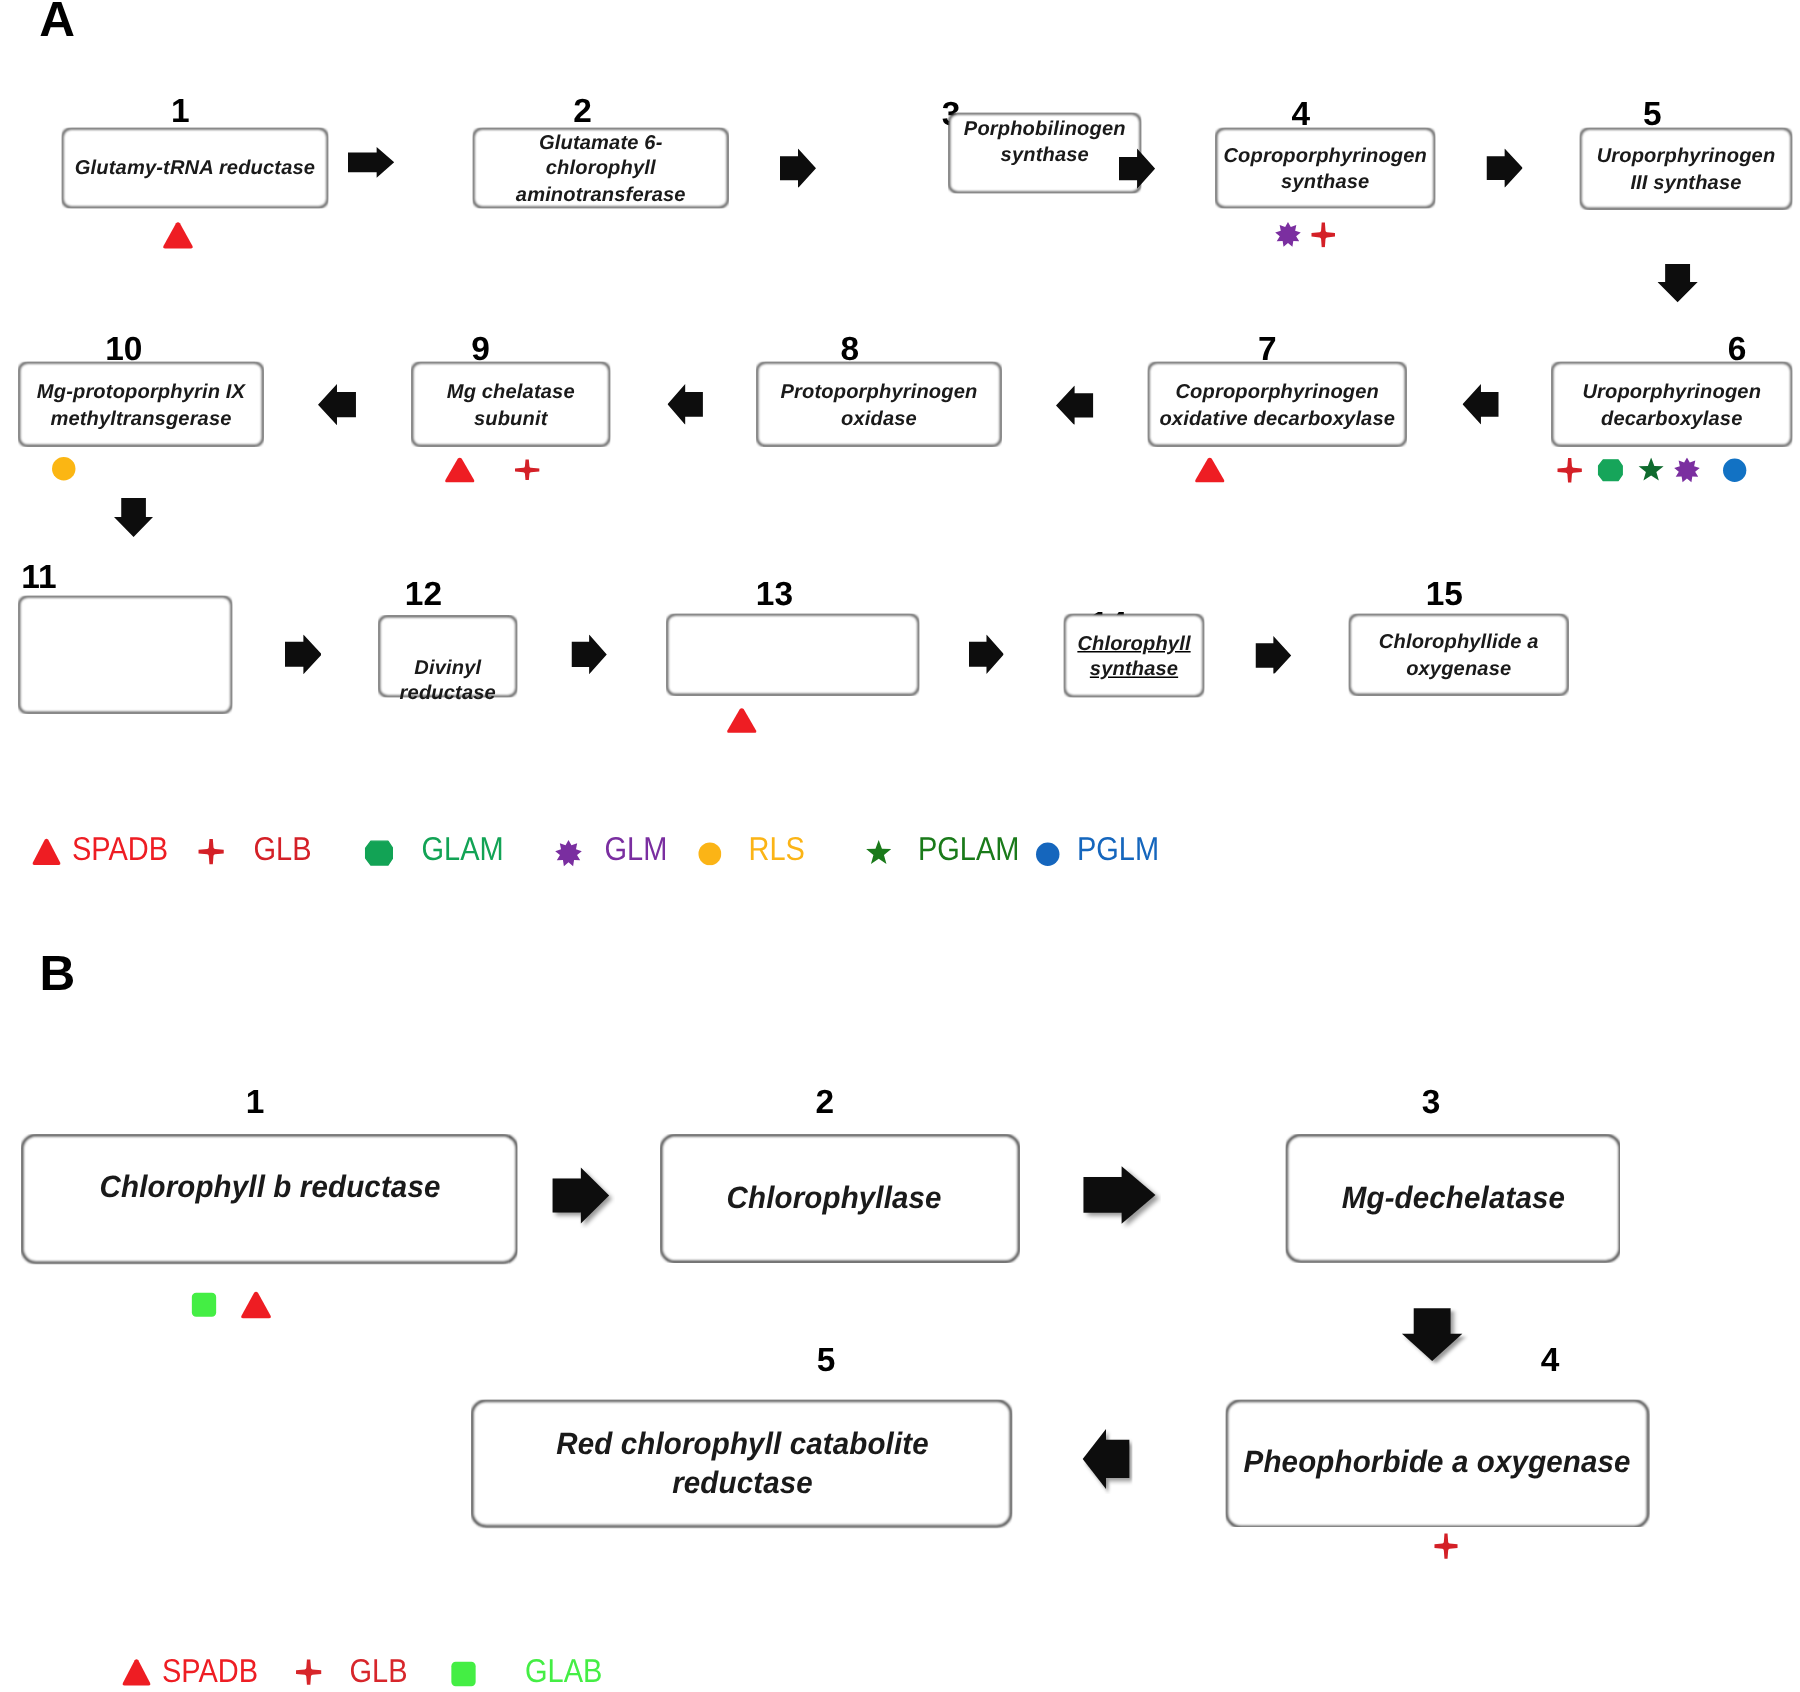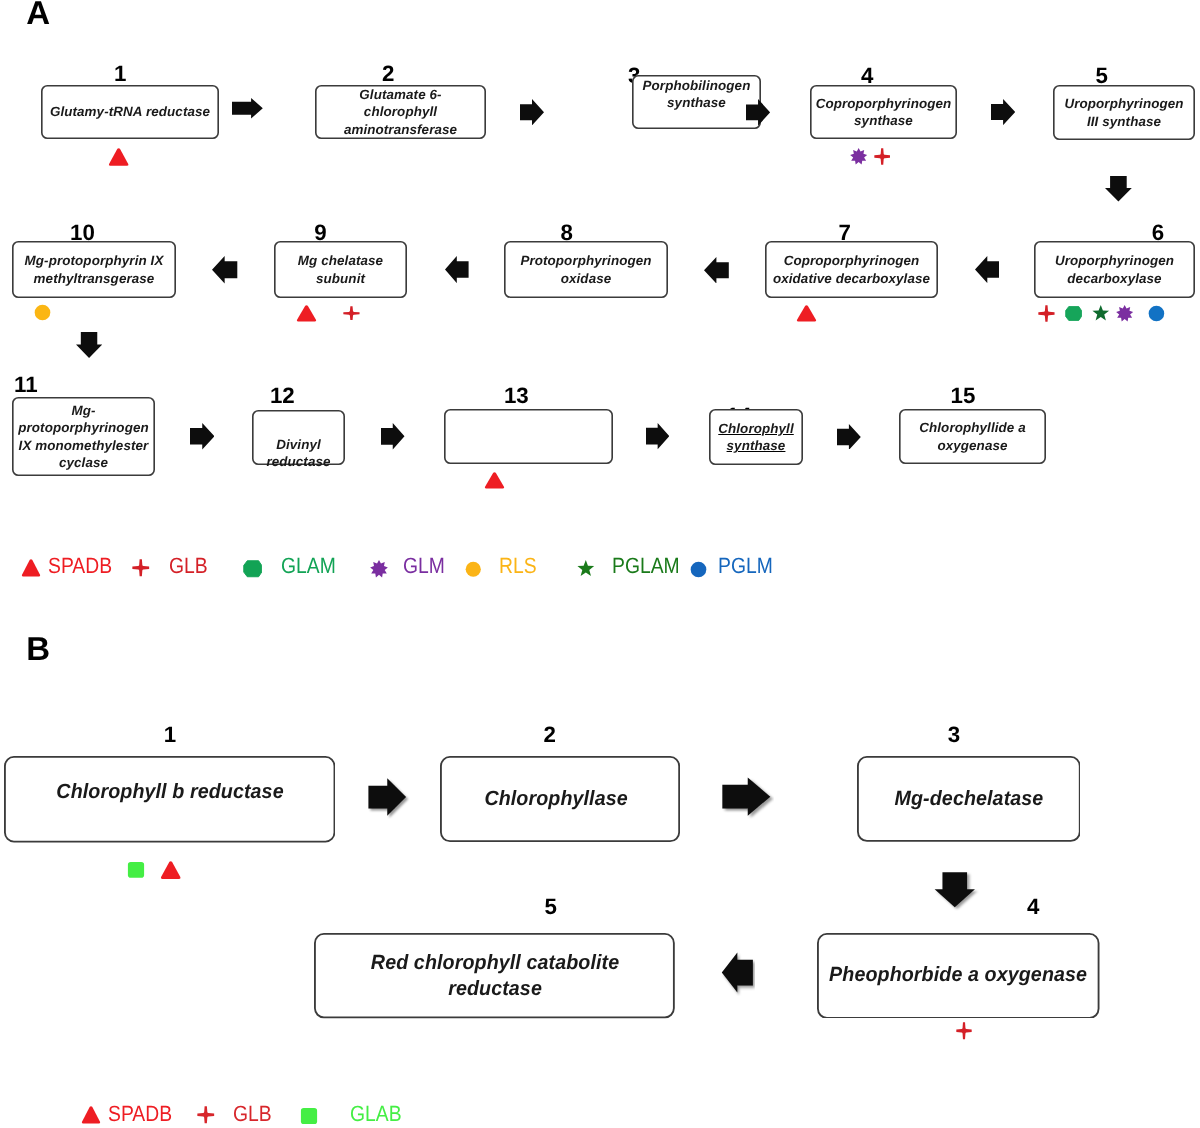--- a/index.html
+++ b/index.html
@@ -195,26 +195,20 @@
         <path d="M100 19.5 L50.0 19.5 L50.0 0 L0 50 L50.0 100 L50.0 80.5 L100 80.5 Z" fill="#0d0d0d"></path>
       </svg></div>
 <div class="arrow" style="left:974.6px;top:256.27px;"><svg width="24.6" height="27.06" viewBox="0 0 100 100" preserveAspectRatio="none">
         <path d="M100 19.5 L50.0 19.5 L50.0 0 L0 50 L50.0 100 L50.0 80.5 L100 80.5 Z" fill="#0d0d0d"></path>
       </svg></div>
 <div class="num" style="left:25.9px;top:374.2px;width:80px;margin-left:-40px;">11</div>
 <div class="node na" style="left:12px;top:397px;width:143px;height:79px;">
 <svg class="node-frame" width="143" height="79" viewBox="0 0 143 79">
         <rect x="0.81" y="0.81" width="141.38" height="77.38" rx="5.5" fill="#ffffff" stroke="#3b3b3b" stroke-width="1.62" filter="url(#softEdge)"></rect>
       </svg>
-<div class="node-txt" style="font-size:13.4px;line-height:17.3px;">
-<span>Mg-</span>
-<span>protoporphyrinogen</span>
-<span>IX monomethylester</span>
-<span>cyclase</span>
-</div>
     </div>
 <div class="num" style="left:282.3px;top:385.3px;width:80px;margin-left:-40px;">12</div>
 <div class="node na" style="left:252px;top:410px;width:93px;height:55px;">
 <svg class="node-frame" width="93" height="55" viewBox="0 0 93 55">
         <rect x="0.81" y="0.81" width="91.38" height="53.38" rx="5.5" fill="#ffffff" stroke="#3b3b3b" stroke-width="1.62" filter="url(#softEdge)"></rect>
       </svg>
 <div class="node-txt" style="font-size:13.4px;line-height:17.3px;margin-top:31px;">
 <span>Divinyl</span>
 <span>reductase</span>
 </div>
@@ -254,21 +248,21 @@
 <div class="arrow" style="left:381px;top:423.423px;"><svg width="23.5" height="26.555" viewBox="0 0 100 100" preserveAspectRatio="none">
         <path d="M0 18.5 L50.0 18.5 L50.0 0 L100 50 L50.0 100 L50.0 81.5 L0 81.5 Z" fill="#0d0d0d"></path>
       </svg></div>
 <div class="arrow" style="left:646px;top:423.436px;"><svg width="23.3" height="26.329" viewBox="0 0 100 100" preserveAspectRatio="none">
         <path d="M0 18.5 L50.0 18.5 L50.0 0 L100 50 L50.0 100 L50.0 81.5 L0 81.5 Z" fill="#0d0d0d"></path>
       </svg></div>
 <div class="arrow" style="left:837px;top:423.529px;"><svg width="23.8" height="25.942" viewBox="0 0 100 100" preserveAspectRatio="none">
         <path d="M0 18.5 L50.0 18.5 L50.0 0 L100 50 L50.0 100 L50.0 81.5 L0 81.5 Z" fill="#0d0d0d"></path>
       </svg></div>
 <div class="num" style="left:170px;top:724.4px;width:80px;margin-left:-40px;">1</div>
-<div class="node nb" style="left:4px;top:756px;width:331.4px;height:73px;">
+<div class="node nb" style="left:14px;top:756px;width:331.4px;height:73px;">
 <svg class="node-frame" width="331.4" height="86.5" viewBox="0 0 331.4 86.5">
         <rect x="0.925" y="0.925" width="329.55" height="84.65" rx="9" fill="#ffffff" stroke="#3b3b3b" stroke-width="1.85" filter="url(#softEdge)"></rect>
       </svg>
 <div class="node-txt" style="font-size:20.6px;line-height:26.2px;">
 <span>Chlorophyll b reductase</span>
 </div>
     </div>
 <div class="sym" style="left:127.3px;top:861.3px;width:18px;height:17.7px;"><svg width="18" height="17.7" preserveAspectRatio="none" viewBox="0 0 100 100">
         <rect x="5" y="5" width="90" height="90" rx="16" fill="#44ee44"></rect>
       </svg></div>

